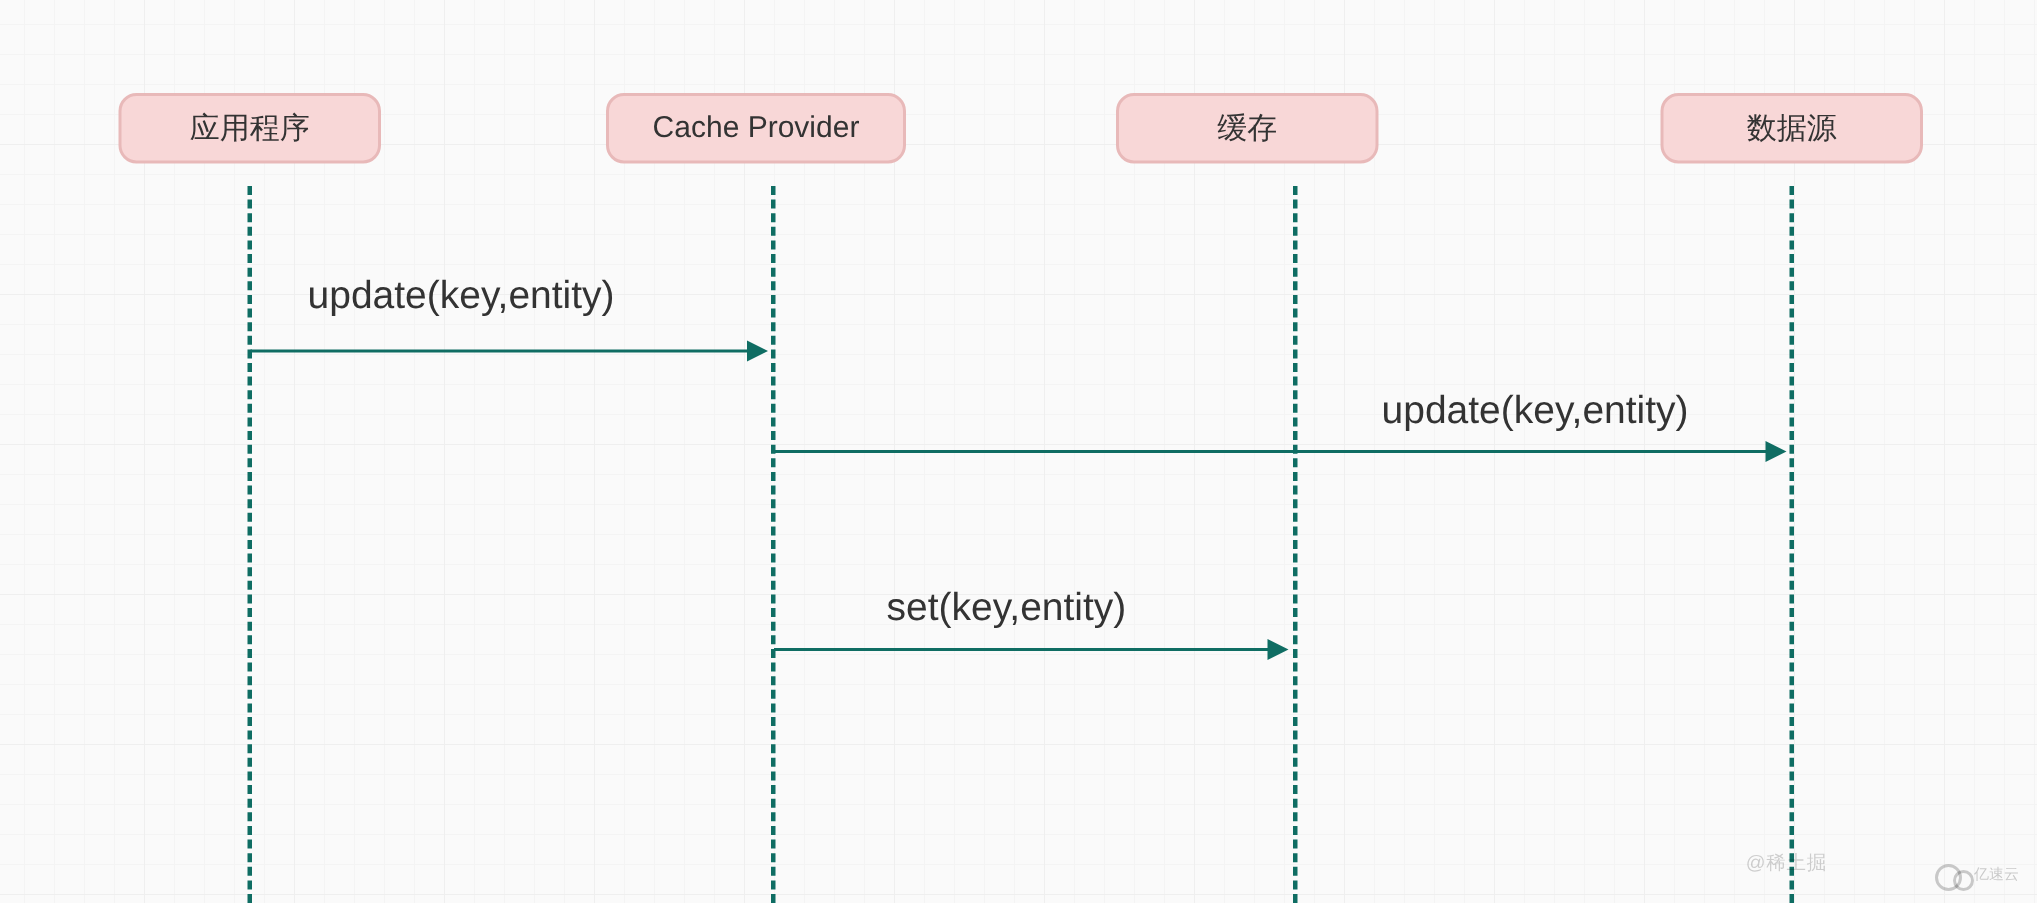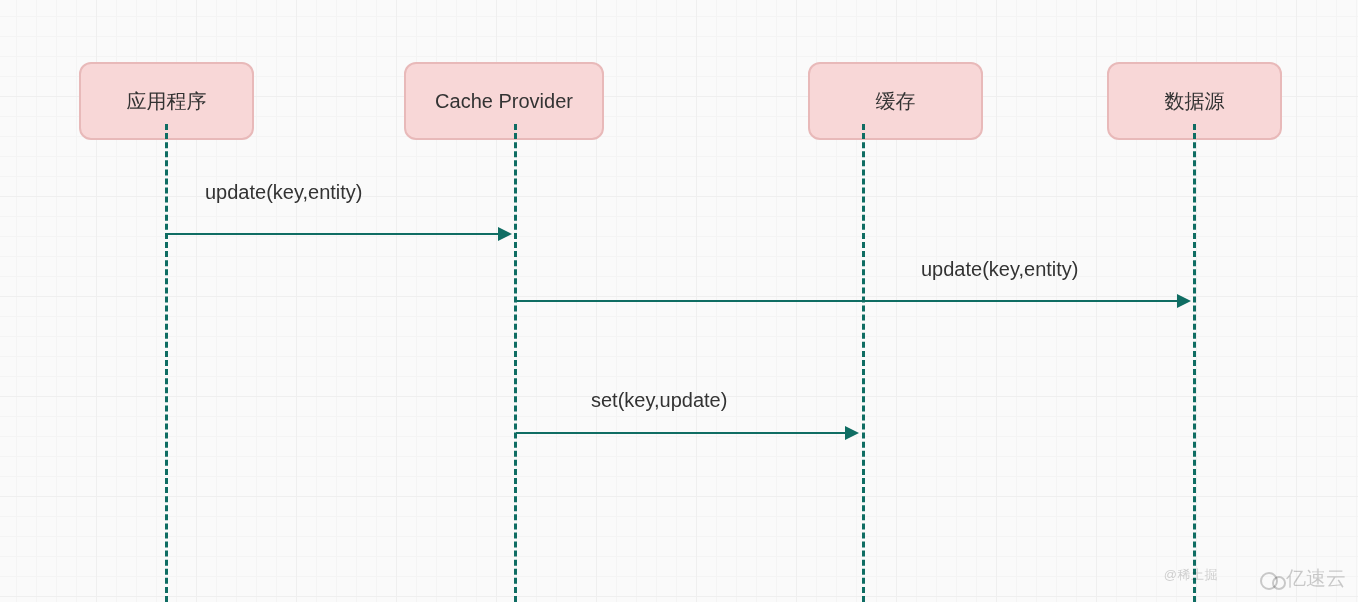--- a/index.html
+++ b/index.html
@@ -22,21 +22,21 @@
       position: absolute;
       background: #f8d7d7;
       border: 2px solid #e8b9b9;
       border-radius: 12px;
       font-size: 20px;
       color: #333;
       display: flex;
       align-items: center;
       justify-content: center;
       padding: 13px 10px;
-      height: 78px;
+      height: 47px;
     }
     .lifeline {
       position: absolute;
       border-left: 3px dashed #0f6d63;
       top: 124px;
       height: 478px;
     }
     .arrow-line {
       position: absolute;
       height: 2px;
@@ -44,78 +44,78 @@
     }
     .arrow-head-right {
       position: absolute;
       width: 0; height: 0;
       border-top: 7px solid transparent;
       border-bottom: 7px solid transparent;
       border-left: 14px solid #0f6d63;
     }
     .msg-label {
       position: absolute;
-      font-size: 20px;
+      font-size: 26px;
       color: #333;
       white-space: nowrap;
     }
     .watermark1 {
       position: absolute;
       right: 140px;
       bottom: 18px;
       font-size: 13px;
       color: rgba(0,0,0,0.18);
       letter-spacing: 0.5px;
       margin-left: 16px;
     }
     .watermark2 {
       position: absolute;
       right: 12px;
       bottom: 10px;
       display: flex;
       align-items: center;
       gap: 0;
-      font-size: 20px;
+      font-size: 10px;
       color: rgba(0,0,0,0.20);
     }
     .wm-icon {
       width: 26px; height: 18px;
       position: relative;
     }
     .wm-icon::before, .wm-icon::after {
       content: "";
       position: absolute;
       border: 2px solid rgba(0,0,0,0.20);
       border-radius: 50%;
     }
     .wm-icon::before { width: 14px; height: 14px; left: 0; top: 2px; }
     .wm-icon::after  { width: 10px; height: 10px; left: 12px; top: 6px; }
   </style>
 </head>
 <body>
 
 <div class="participant-box" style="left:79px;  top:62px; width:175px;">应用程序</div>
 <div class="participant-box" style="left:404px; top:62px; width:200px;">Cache Provider</div>
-<div class="participant-box" style="left:808px; top:62px; width:175px;">缓存</div>
+<div class="participant-box" style="left:744px; top:62px; width:175px;">缓存</div>
 <div class="participant-box" style="left:1107px;top:62px; width:175px;text-align:center;">数据源</div>
 
 <div class="lifeline" style="left:165px;"></div>
 <div class="lifeline" style="left:514px;"></div>
 <div class="lifeline" style="left:862px;"></div>
 <div class="lifeline" style="left:1193px;"></div>
 
 <div class="msg-label" style="left:205px; top:181px;">update(key,entity)</div>
 <div class="arrow-line" style="left:167px; top:233px; width:333px;"></div>
 <div class="arrow-head-right" style="left:498px; top:227px;"></div>
 
 <div class="msg-label" style="left:921px; top:258px;">update(key,entity)</div>
 <div class="arrow-line" style="left:516px; top:300px; width:663px;"></div>
 <div class="arrow-head-right" style="left:1177px; top:294px;"></div>
 
-<div class="msg-label" style="left:591px; top:389px;">set(key,update)</div>
+<div class="msg-label" style="left:591px; top:389px;">set(key,entity)</div>
 <div class="arrow-line" style="left:516px; top:432px; width:331px;"></div>
 <div class="arrow-head-right" style="left:845px; top:426px;"></div>
 
 <div class="watermark1">@稀土掘</div>
 <div class="watermark2">
   <span class="wm-icon"></span>
   <span>亿速云</span>
 </div>
 
 </body></html>

